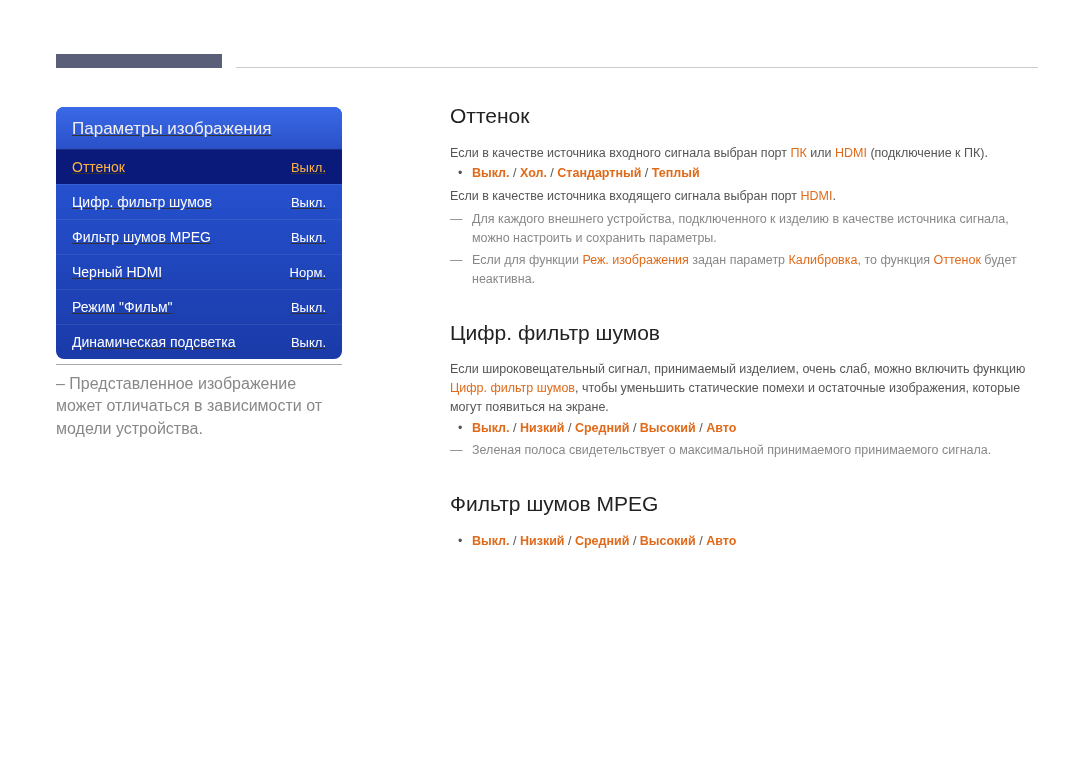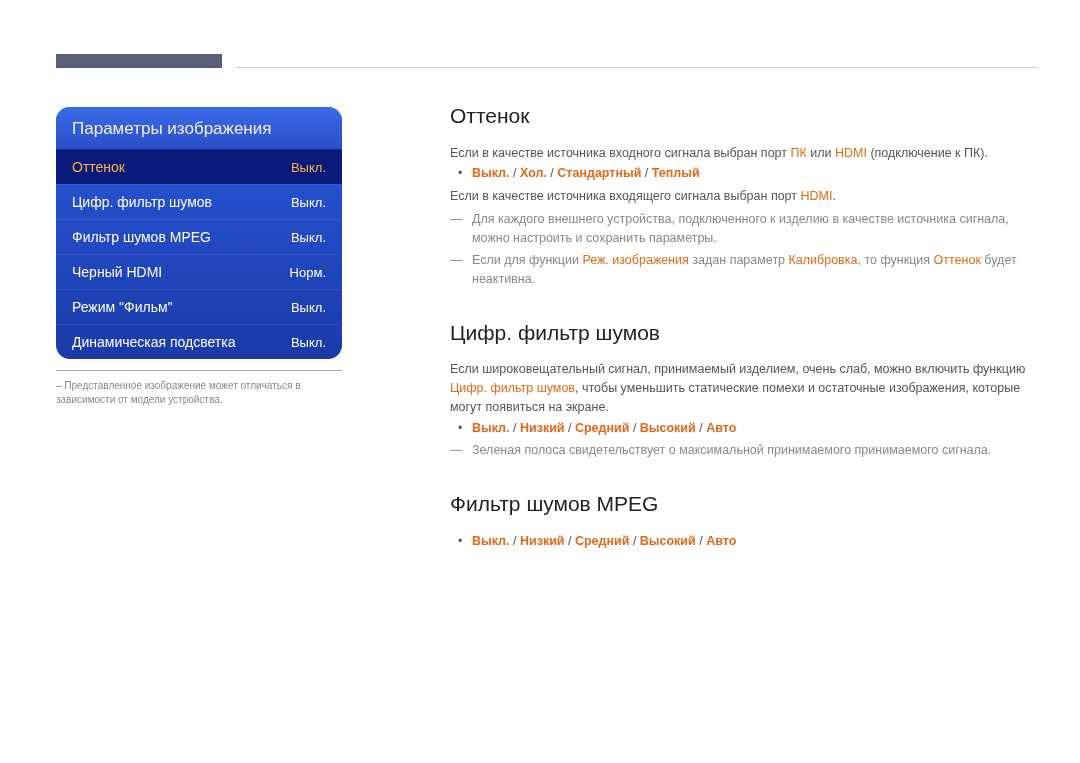--- a/index.html
+++ b/index.html
@@ -29,22 +29,23 @@
   }
   .left-col {
     position: absolute;
     left: 56px;
     top: 107px;
     width: 286px;
   }
   .menu {
     width: 100%;
     background: linear-gradient(#2a5adf, #1a3aa8);
-    border-radius: 14px;
+    border-radius: 8px;
     overflow: hidden;
+    text-decoration: underline;
   }
   .menu-header {
     padding: 12px 16px 10px;
     color: #f0f0f0;
     font-size: 17px;
     font-weight: 400;
     background: linear-gradient(#3a6ae8, #2a50c8);
   }
   .menu-row {
     display: flex;
@@ -56,24 +57,24 @@
     border-top: 1px solid rgba(255,255,255,0.08);
   }
   .menu-row.selected {
     background: #0a1a7a;
     color: #ffb340;
   }
   .menu-row .val {
     font-size: 13px;
   }
   .note {
-    margin-top: 11px;
+    margin-top: 5px;
     padding-top: 8px;
     border-top: 1px solid #aaa;
-    font-size: 10px;
+    font-size: 16px;
     color: #888;
     line-height: 1.4;
   }
   .note::before {
     content: "– ";
   }
   .right-col {
     position: absolute;
     left: 450px;
     top: 100px;

